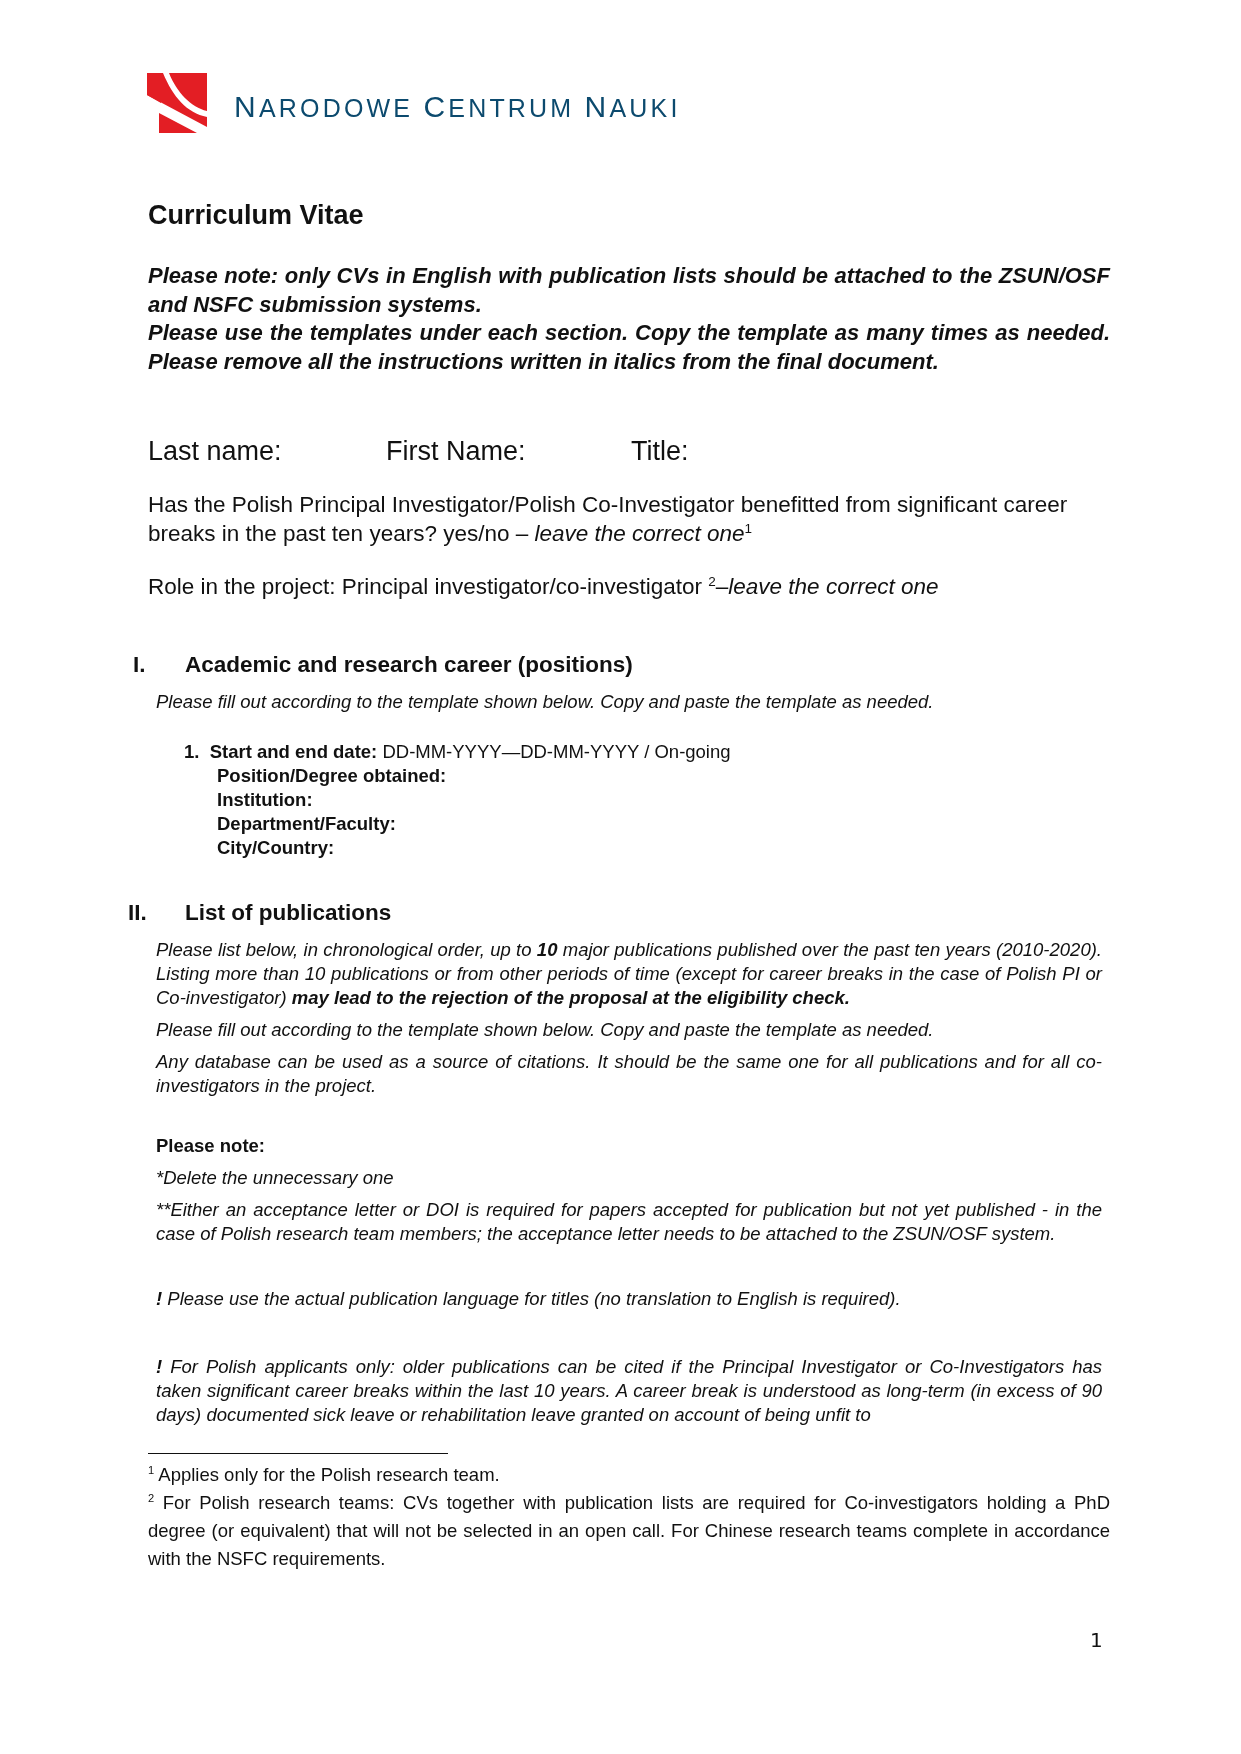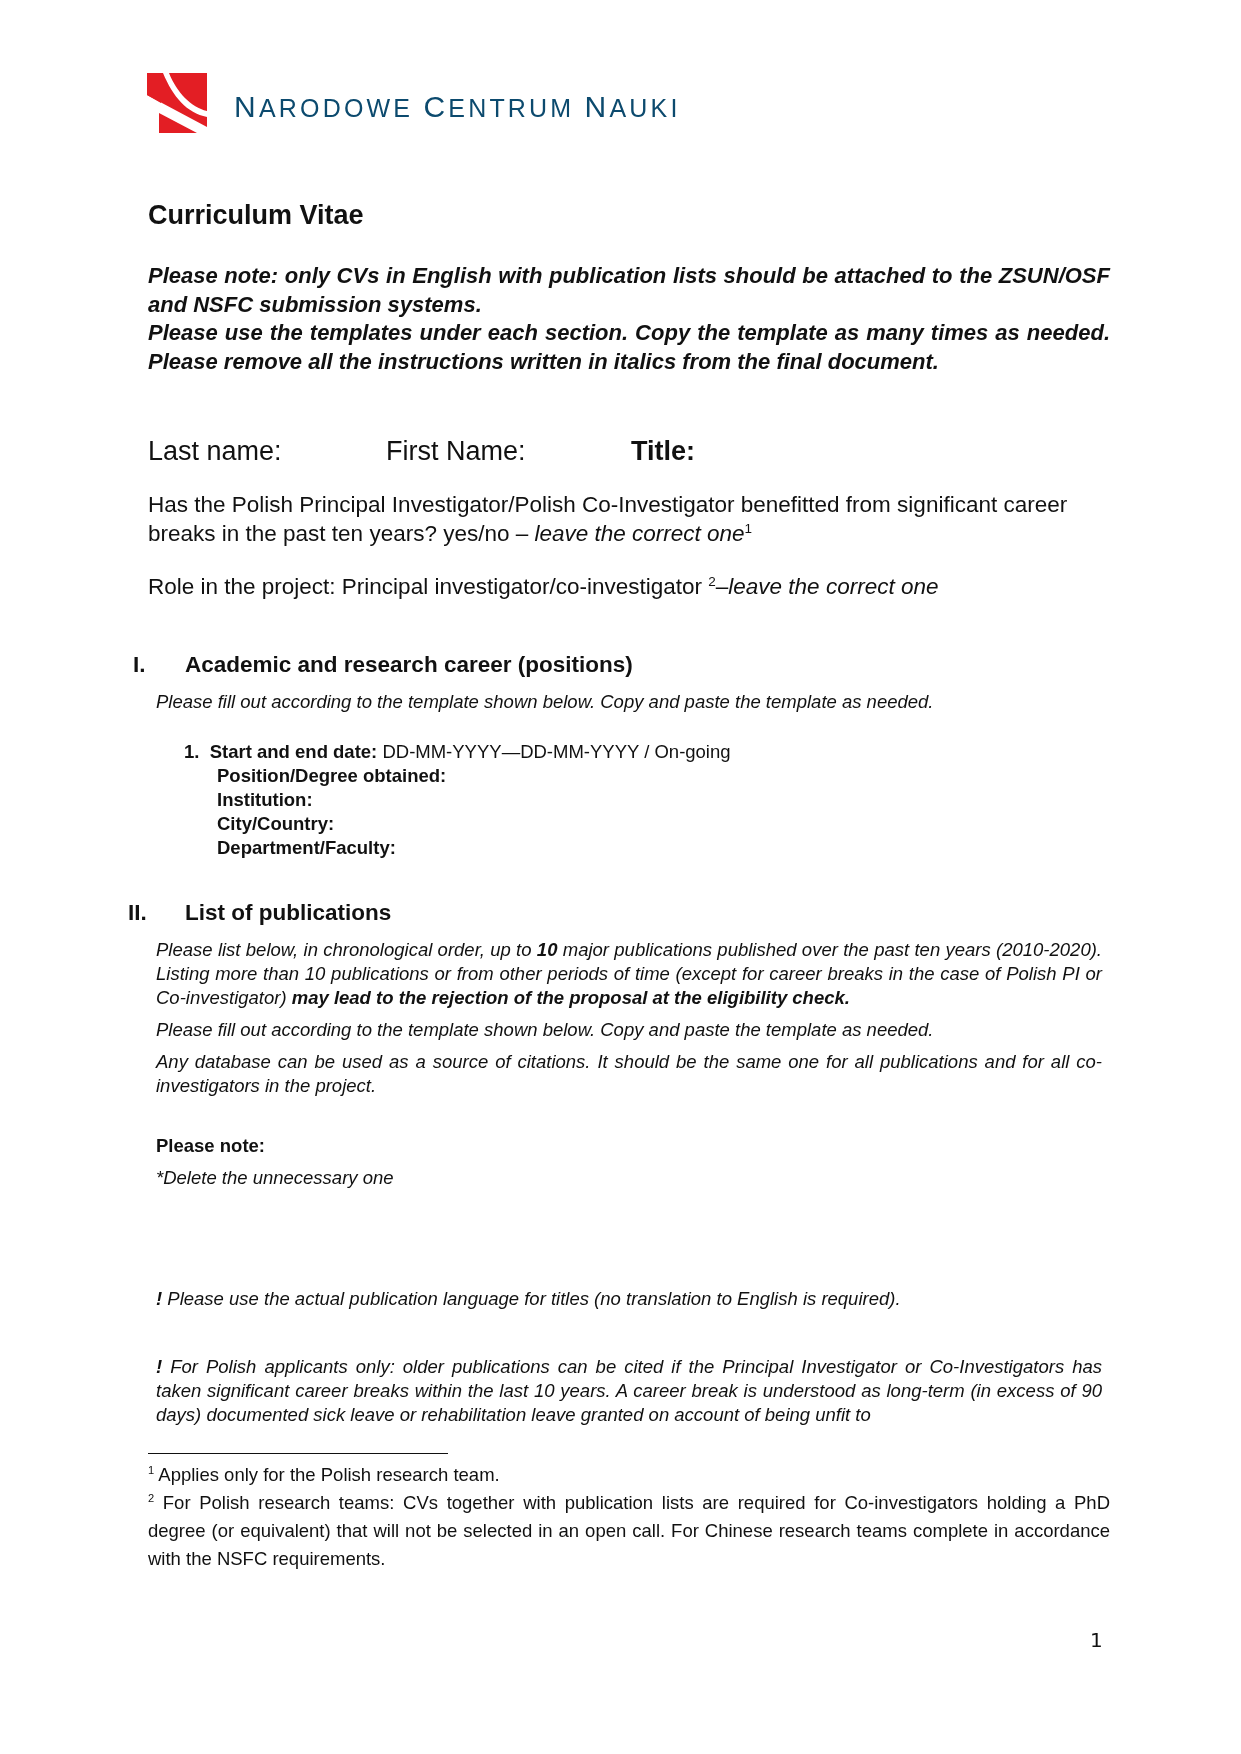--- a/index.html
+++ b/index.html
@@ -54,21 +54,21 @@
 <div class="abs cv-title">Curriculum Vitae</div>
 
 <div class="abs note">
   <p>Please note: only CVs in English with publication lists should be attached to the ZSUN/OSF and NSFC submission systems.</p>
   <p>Please use the templates under each section. Copy the template as many times as needed. Please remove all the instructions written in italics from the final document.</p>
 </div>
 
 <div class="abs names">
   <span style="left:0; top:0;">Last name:</span>
   <span style="left:238px; top:0;">First Name:</span>
-  <span style="left:483px; top:0;font-weight:bold;">Title:</span>
+  <span style="left:483px; top:0;">Title:</span>
 </div>
 
 <div class="abs para" style="top:490px;">
   <span>Has the Polish Principal Investigator/Polish Co-Investigator benefitted from significant career breaks in the past ten years? yes/no – </span><span class="it">leave the correct one</span><sup>1</sup>
 </div>
 
 <div class="abs para" style="top:572px;">
   <span>Role in the project: Principal investigator/co-investigator </span><sup>2</sup><span>–</span><span class="it">leave the correct one</span>
 </div>
 
@@ -81,37 +81,38 @@
 </div>
 
 <div class="abs field-list">
   <div class="row">
     <span class="b">1.</span>&nbsp;
     <span class="b">Start and end date:</span>
     <span>DD-MM-YYYY—DD-MM-YYYY / On-going</span>
   </div>
   <div class="row ind">Position/Degree obtained:</div>
   <div class="row ind">Institution:</div>
+  <div class="row ind">Department/Faculty:</div>
   <div class="row ind">City/Country:</div>
-  <div class="row ind">Department/Faculty:</div>
 </div>
 
 <div class="abs sec-head" style="left:128px; top:900px; width:900px; height:30px;">
   <span class="num">II.</span>
   <span class="txt" style="left:57px;">List of publications</span>
 </div>
 <div class="abs instr" style="top:930px;">
   <p><span>Please list below, in chronological order, up to </span><span class="b">10</span><span> major publications published over the past ten years (2010-2020). Listing more than 10 publications or from other periods of time (except for career breaks in the case of Polish PI or Co-investigator) </span><span class="b">may lead to the rejection of the proposal at the eligibility check.</span></p>
   <p>Please fill out according to the template shown below. Copy and paste the template as needed.</p>
   <p>Any database can be used as a source of citations. It should be the same one for all publications and for all co-investigators in the project.</p>
 </div>
 
 <div class="abs instr" style="top:1126px;">
   <p class="b" style="font-style:normal;">Please note:</p>
   <p>*Delete the unnecessary one</p>
+  <p>**Either an acceptance letter or DOI is required for papers accepted for publication but not yet published - in the case of Polish research team members; the acceptance letter needs to be attached to the ZSUN/OSF system.</p>
 </div>
 
 <div class="abs instr" style="top:1279px;">
   <p><span class="b">!</span><span> Please use the actual publication language for titles (no translation to English is required).</span></p>
 </div>
 
 <div class="abs instr" style="top:1347px;">
   <p><span class="b">!</span><span> For Polish applicants only: older publications can be cited if the Principal Investigator or Co-Investigators has taken significant career breaks within the last 10 years. A career break is understood as long-term (in excess of 90 days) documented sick leave or rehabilitation leave granted on account of being unfit to</span></p>
 </div>
 

